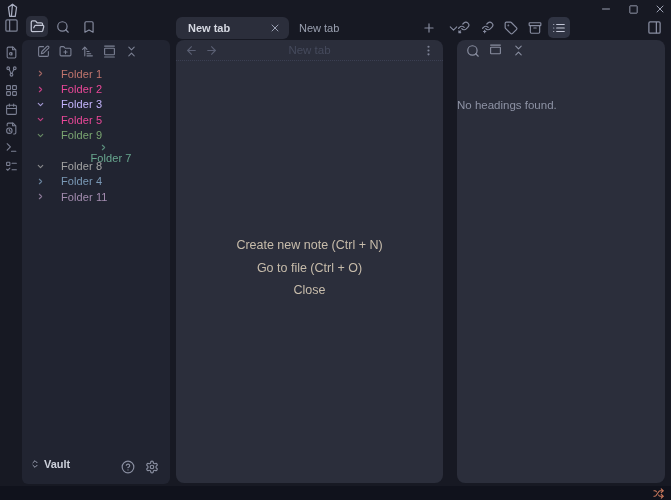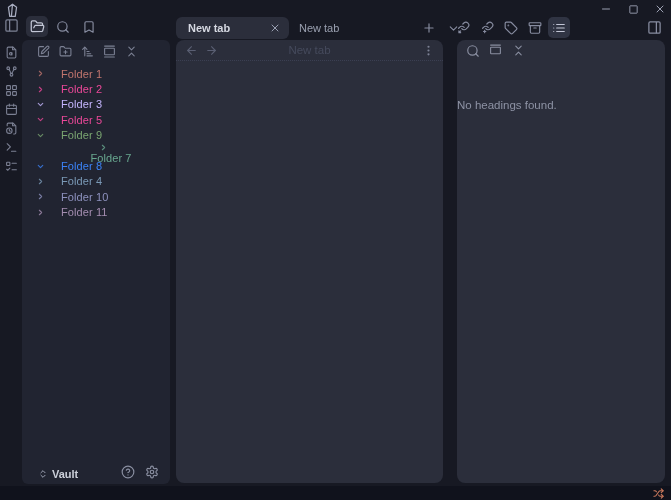--- a/index.html
+++ b/index.html
@@ -49,21 +49,21 @@
              background:#212431; border-radius:6px; display:flex; flex-direction:column; }
   .explorer-nav { height:21px; display:flex; gap:3px; padding:2px 0 0 12px; align-items:center; }
   .explorer-nav .ibtn { width:19px; height:17px; color:#7c8194; border-radius:4px; }
   .folder-list { margin-top:5px; flex:1; overflow:hidden; }
   .folder-row { display:flex; align-items:center; height:15.4px; padding-left:14px; cursor:pointer; }
   .folder-row .chev { width:9px; height:9px; opacity:.8; flex:none; }
   .folder-row .chev svg { transition:none; }
   .folder-row.expanded .chev svg { transform:rotate(90deg); }
   .folder-label { font-size:11px; margin-left:16px; letter-spacing:.1px; }
 
-  .vault-row { height:26px; display:flex; align-items:flex-end; padding:0 10px 4px 16px; }
+  .vault-row { height:26px; display:flex; align-items:flex-start; padding:0 10px 4px 8px; }
   .vault-switcher { display:flex; align-items:center; gap:4px; cursor:pointer; background:none; border:none; color:#ccd0da; }
   .vault-name { font-size:11px; font-weight:700; color:#ccd0da; }
   .vault-spacer { flex:1; }
   .vault-row .ibtn { width:17px; height:17px; color:#8a8fa1; margin-left:7px; }
 
   
   .pane { position:absolute; top:40px; bottom:17px; background:#2b2e3b; border-radius:8px; }
   .pane-center { left:176px; width:267px; }
   .pane-right  { left:457px; width:208px; }
 
@@ -340,43 +340,35 @@
     <span class="folder-label">Folder 9</span>
   </div>
       <div class="folder-row" style="color: rgb(104, 167, 143); flex-direction: column;">
     <span class="chev">
       <svg width="9" height="9" viewBox="0 0 24 24" fill="none" stroke="currentColor" stroke-width="3" stroke-linecap="round" stroke-linejoin="round">
             <path d="m9 18 6-6-6-6"></path>
           </svg>
     </span>
     <span class="folder-label">Folder 7</span>
   </div>
-      <div class="folder-row expanded" style="color: #3b82f6;">
+      <div class="folder-row expanded" style="color: #a3a3a3;">
     <span class="chev">
       <svg width="9" height="9" viewBox="0 0 24 24" fill="none" stroke="currentColor" stroke-width="3" stroke-linecap="round" stroke-linejoin="round">
             <path d="m9 18 6-6-6-6"></path>
           </svg>
     </span>
     <span class="folder-label">Folder 8</span>
   </div>
       <div class="folder-row" style="color: rgb(122, 153, 182);">
     <span class="chev">
       <svg width="9" height="9" viewBox="0 0 24 24" fill="none" stroke="currentColor" stroke-width="3" stroke-linecap="round" stroke-linejoin="round">
             <path d="m9 18 6-6-6-6"></path>
           </svg>
     </span>
     <span class="folder-label">Folder 4</span>
-  </div>
-      <div class="folder-row" style="color: rgb(142, 146, 191);">
-    <span class="chev">
-      <svg width="9" height="9" viewBox="0 0 24 24" fill="none" stroke="currentColor" stroke-width="3" stroke-linecap="round" stroke-linejoin="round">
-            <path d="m9 18 6-6-6-6"></path>
-          </svg>
-    </span>
-    <span class="folder-label">Folder 10</span>
   </div>
       <div class="folder-row" style="color: rgb(164, 141, 176);">
     <span class="chev">
       <svg width="9" height="9" viewBox="0 0 24 24" fill="none" stroke="currentColor" stroke-width="3" stroke-linecap="round" stroke-linejoin="round">
             <path d="m9 18 6-6-6-6"></path>
           </svg>
     </span>
     <span class="folder-label">Folder 11</span>
   </div>
     </div>
@@ -427,20 +419,25 @@
     <span class="pane-title">New tab</span>
     <span class="ibtn pane-more">
       <svg width="13" height="13" viewBox="0 0 24 24" fill="currentColor" stroke="none">
           <circle cx="12" cy="5" r="2"></circle>
           <circle cx="12" cy="12" r="2"></circle>
           <circle cx="12" cy="19" r="2"></circle>
         </svg>
     </span>
   </div>
 
+  <div class="empty-actions">
+    <button class="empty-action">Create new note (Ctrl + N)</button>
+    <button class="empty-action">Go to file (Ctrl + O)</button>
+    <button class="empty-action">Close</button>
+  </div>
 </div>
 
 <div class="pane pane-right">
   <div class="pane-header">
     <div class="outline-header">
       <span class="ibtn">
         <svg width="14" height="14" viewBox="0 0 24 24" fill="none" stroke="currentColor" stroke-width="2" stroke-linecap="round">
             <circle cx="11" cy="11" r="8"></circle>
             <path d="m21 21-4.3-4.3"></path>
           </svg>

